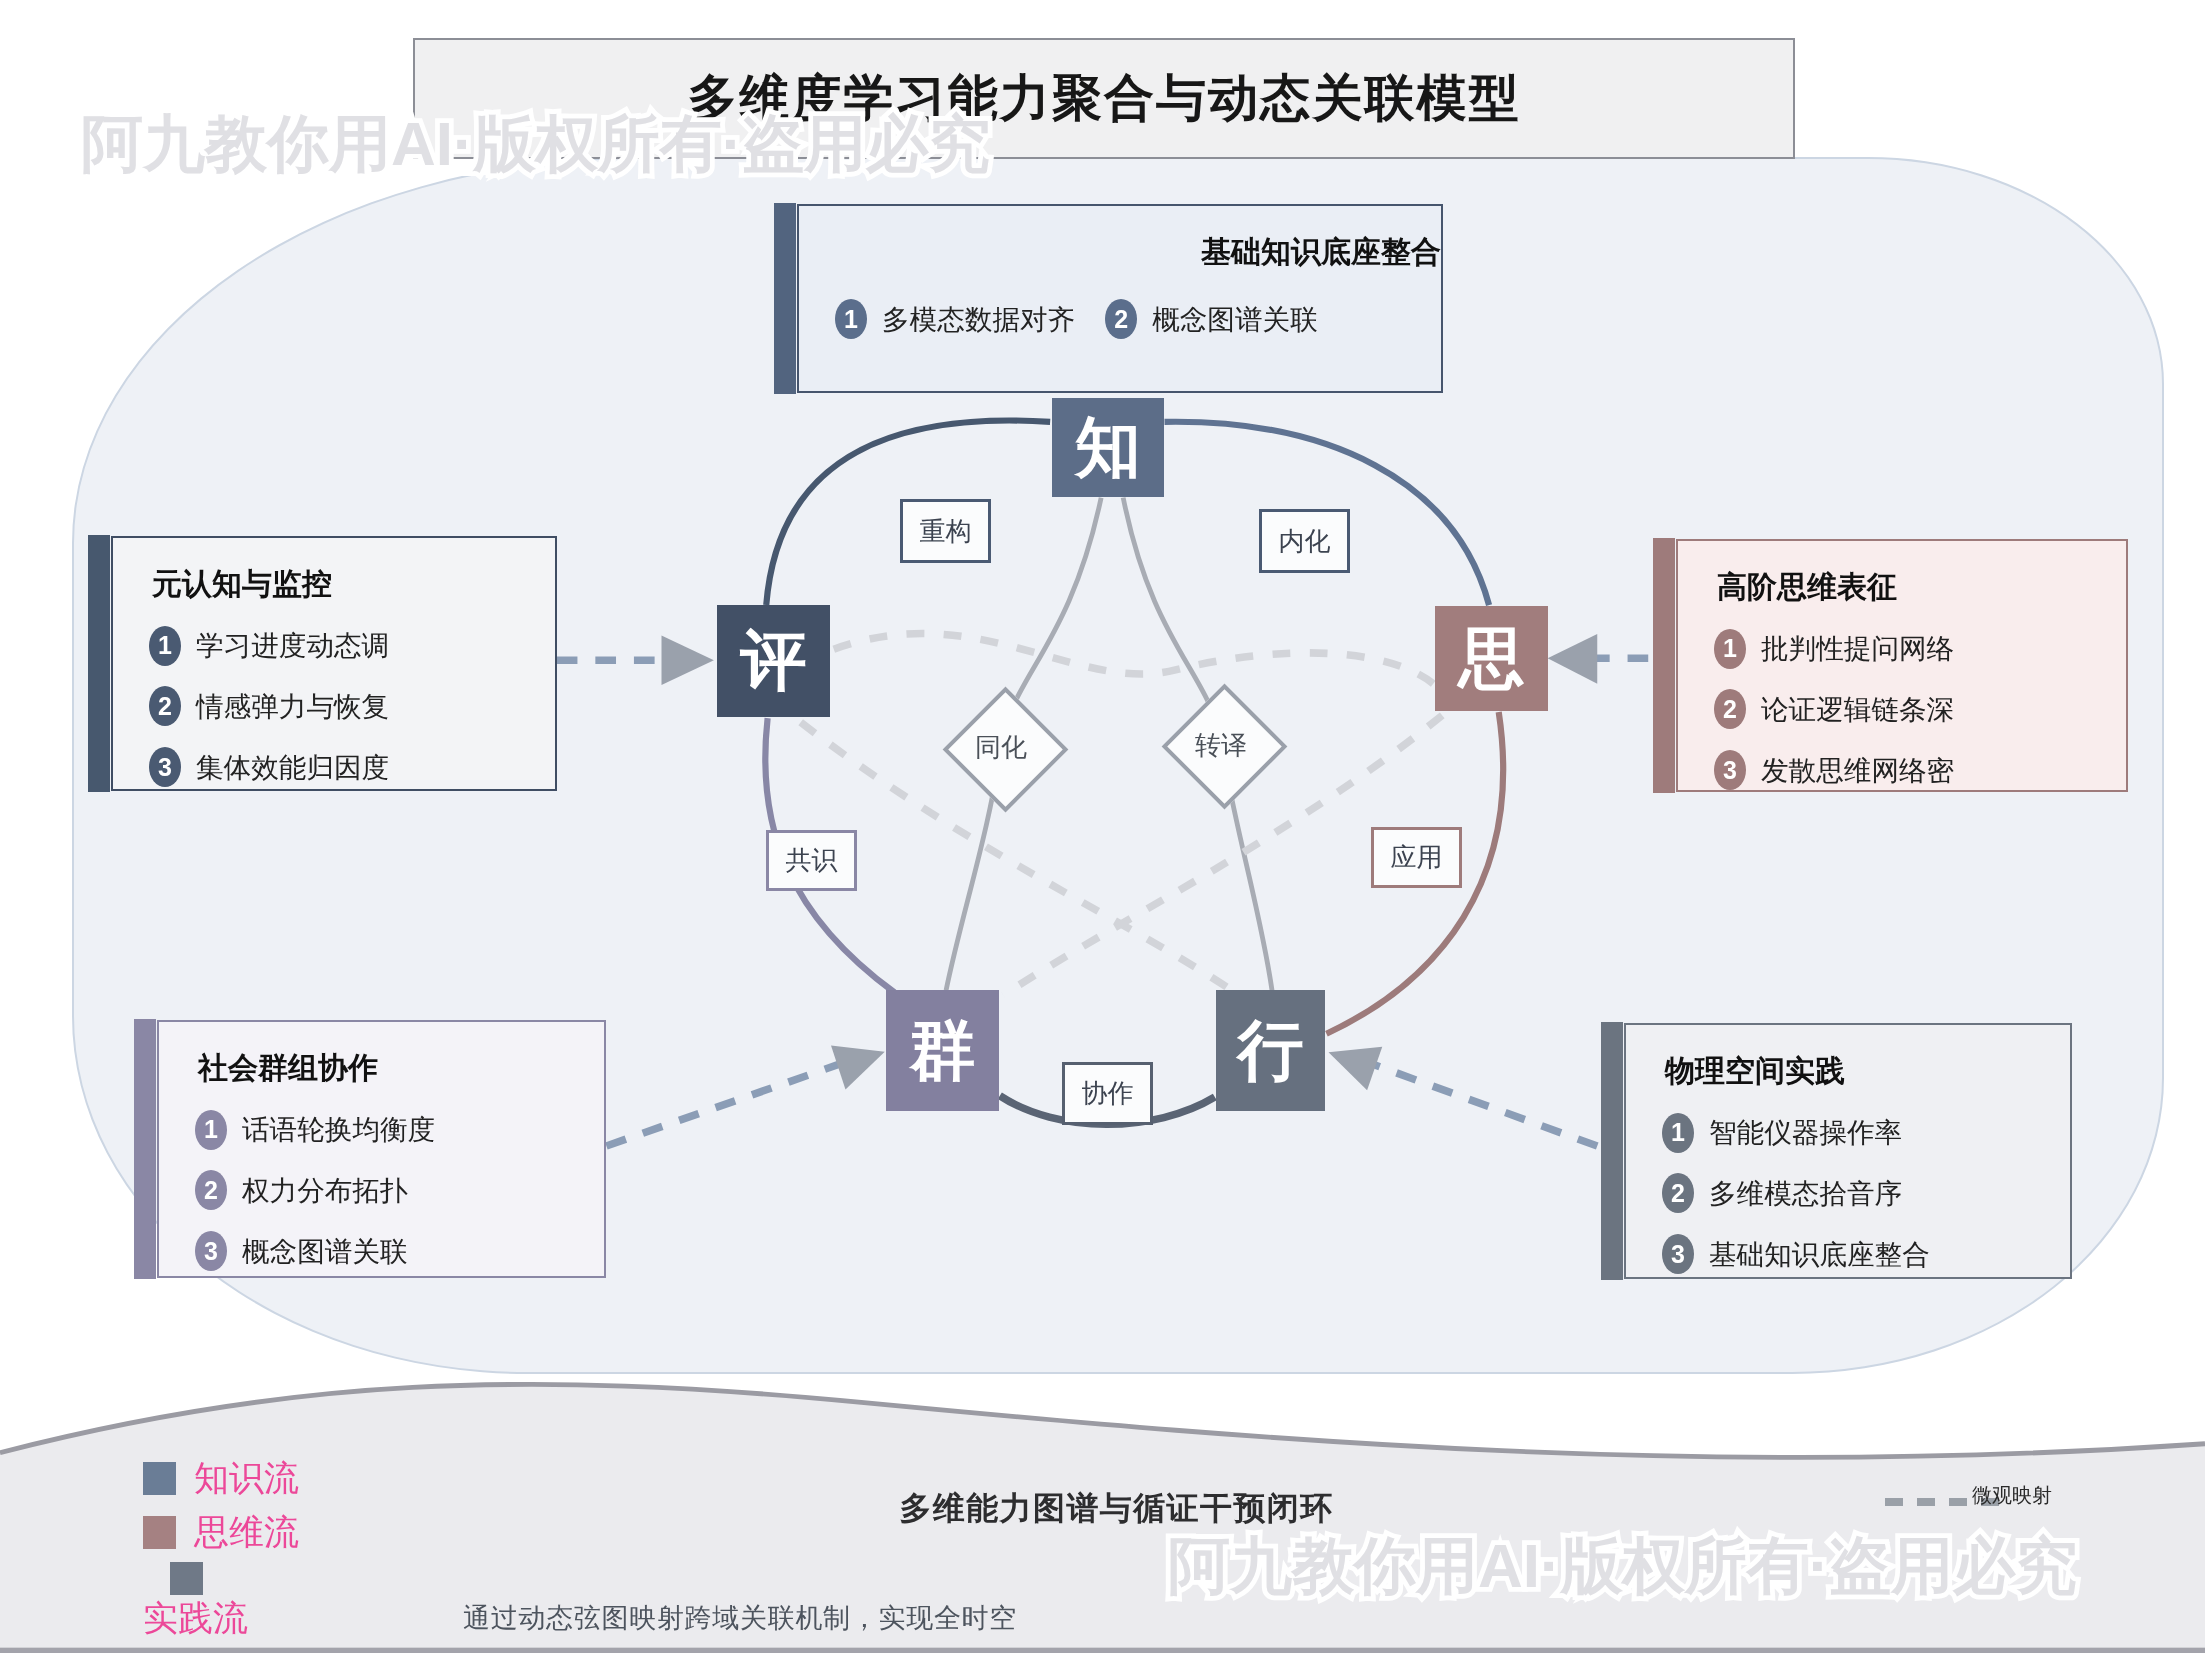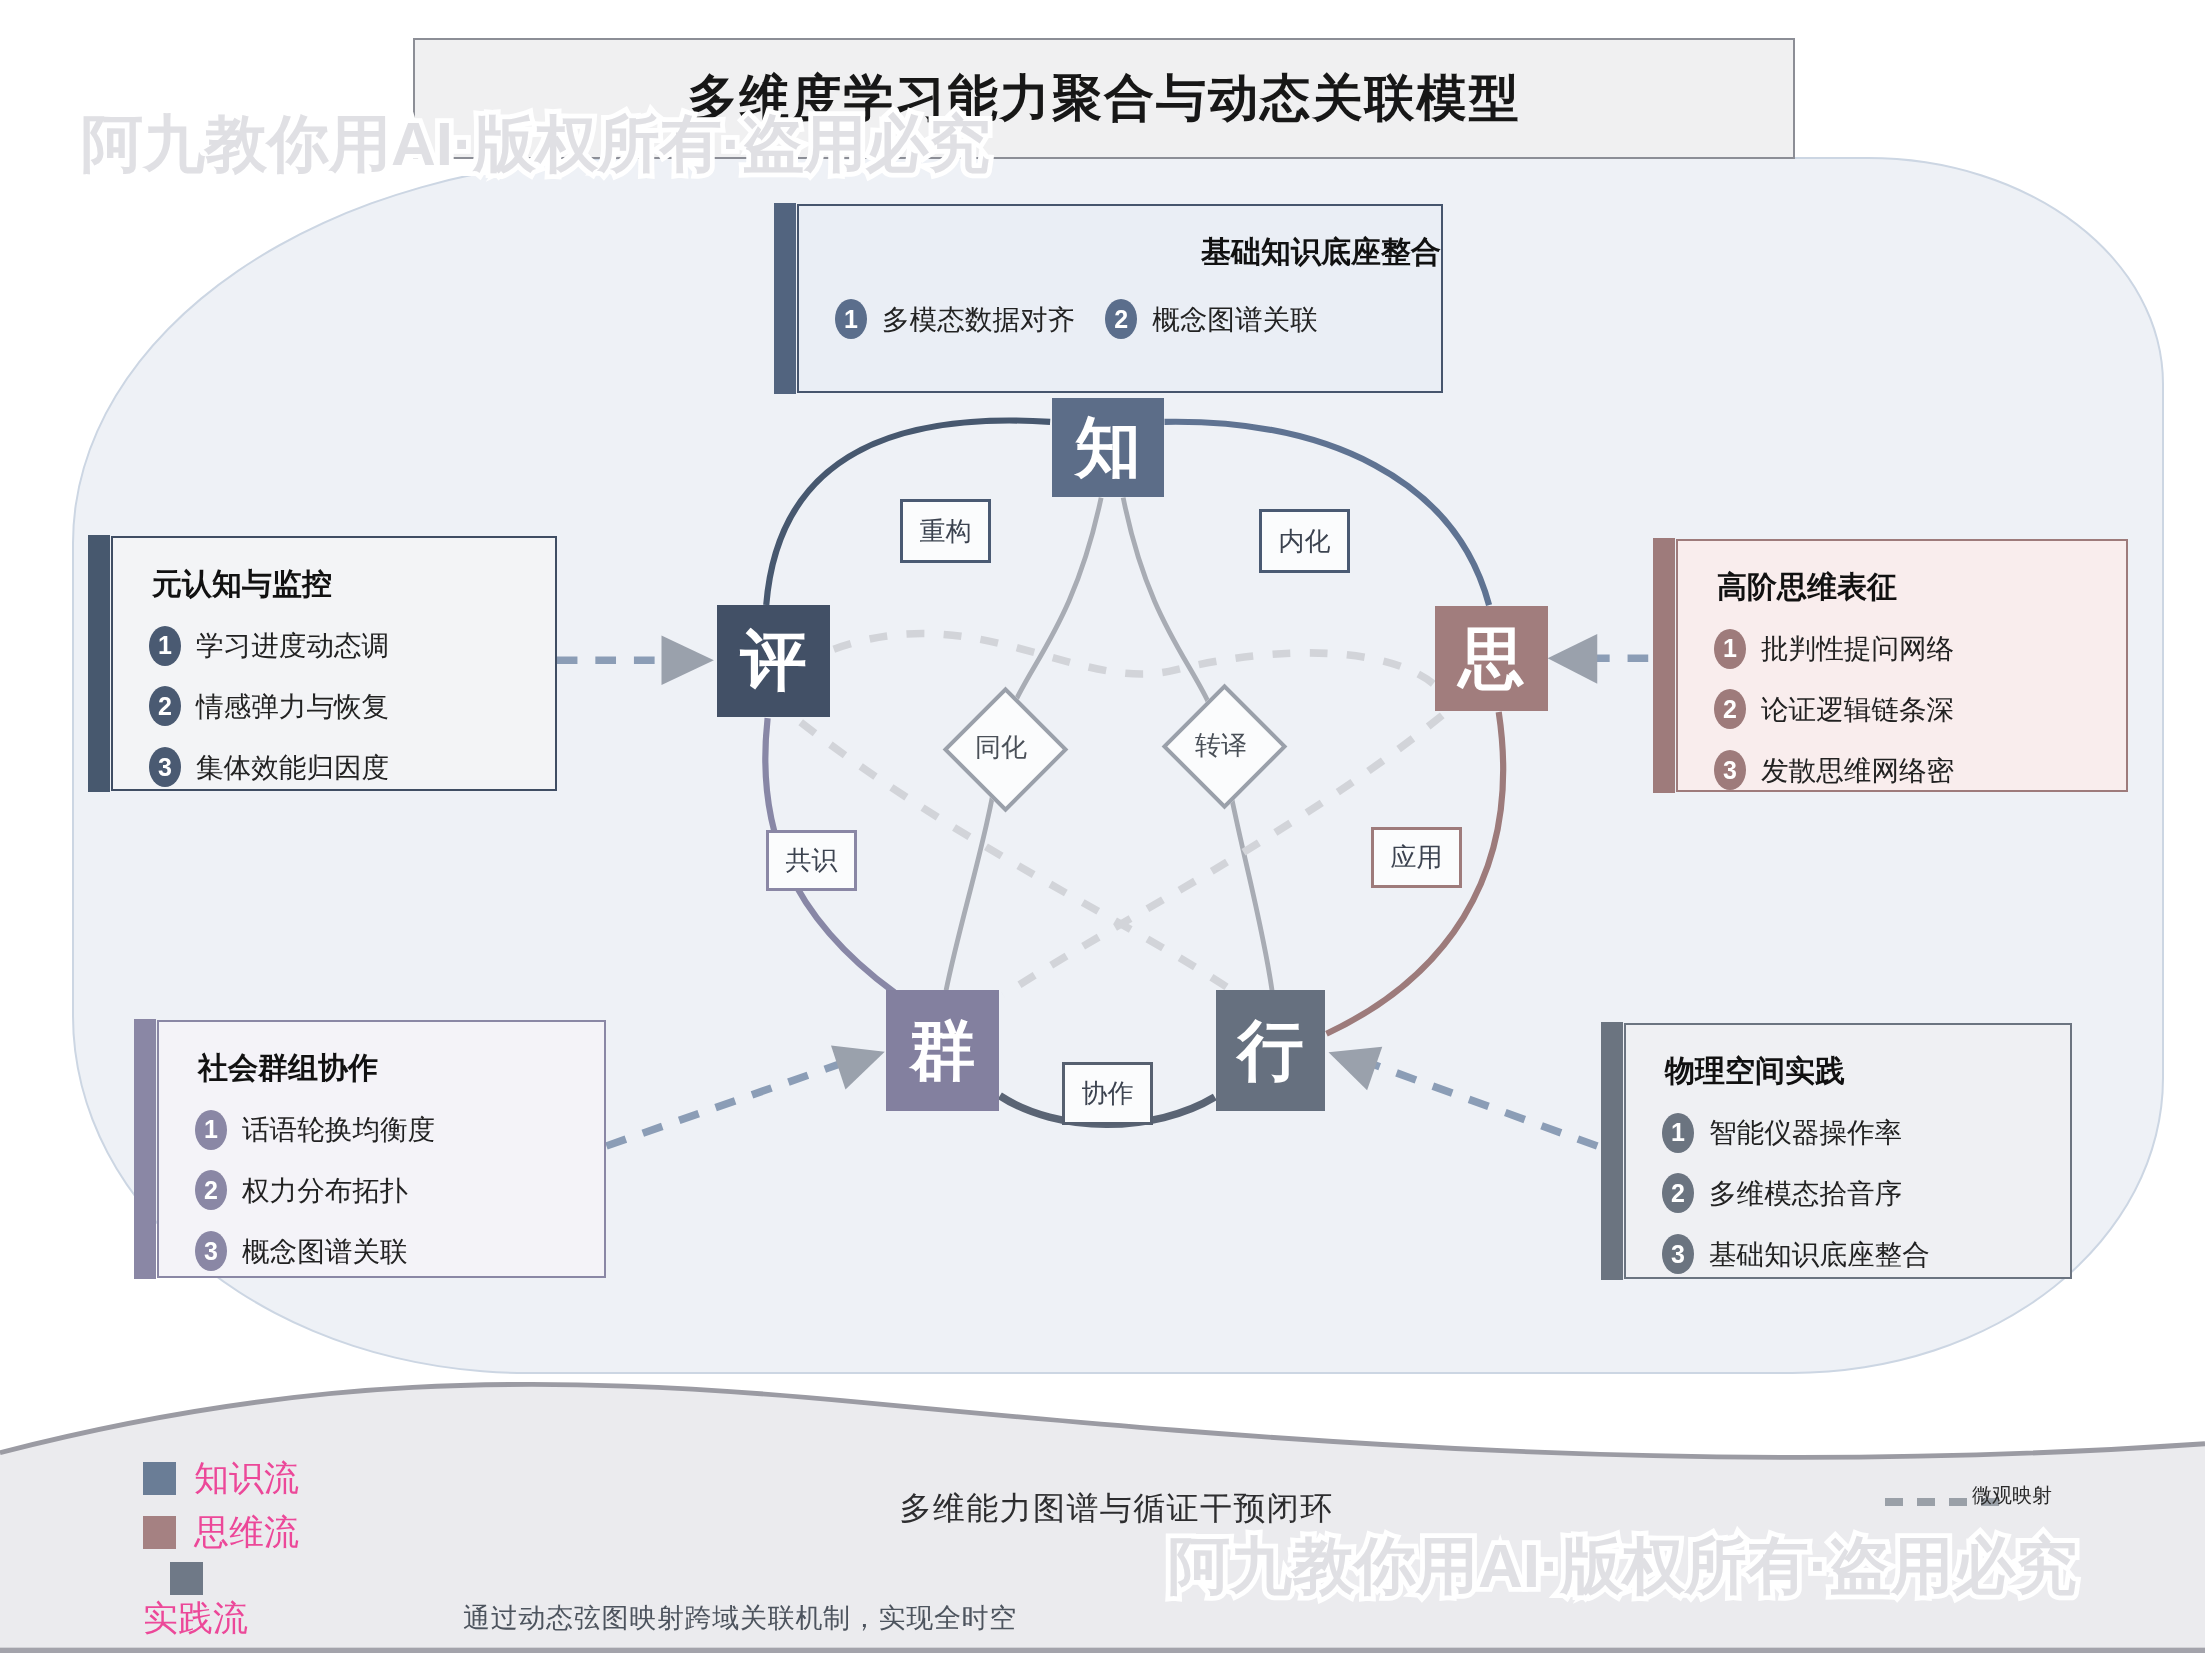--- a/index.html
+++ b/index.html
@@ -85,21 +85,21 @@
   .fr-0{top:1455px;} .fr-1{top:1509px;} .fr-2{top:1562px;flex-direction:column;}
   .sw0{background:#6a7d96;} .sw1{background:#a58182;} .sw2{background:#6f7987;}
   .dash-swatch{
     position:absolute;left:1885px;top:1498px;width:125px;height:7.6px;
     background:repeating-linear-gradient(90deg,#9aa0a8 0 18px,transparent 18px 32px);
   }
   .dash-label{position:absolute;left:1972px;top:1482px;font-size:20px;color:#2a2a2a;}
   
   .footer-heading{
     position:absolute;left:696px;top:1487px;width:841px;text-align:center;
-    font-size:32px;font-weight:400;color:#2d2d2f;letter-spacing:1.4px;
+    font-size:32px;font-weight:700;color:#2d2d2f;letter-spacing:1.4px;
   }
   .footer-desc{
     position:absolute;left:463px;top:1552px;font-size:27px;color:#4d545e;letter-spacing:0.7px;white-space:nowrap;margin-top:48px;
   }
   
   .wm{
     position:absolute;font-size:62px;font-weight:700;color:#e0e0e4;white-space:nowrap;
     -webkit-text-stroke:9.6px #ffffff;paint-order:stroke fill;z-index:60;
   }
   .wm-top{left:81px;top:102px;}

